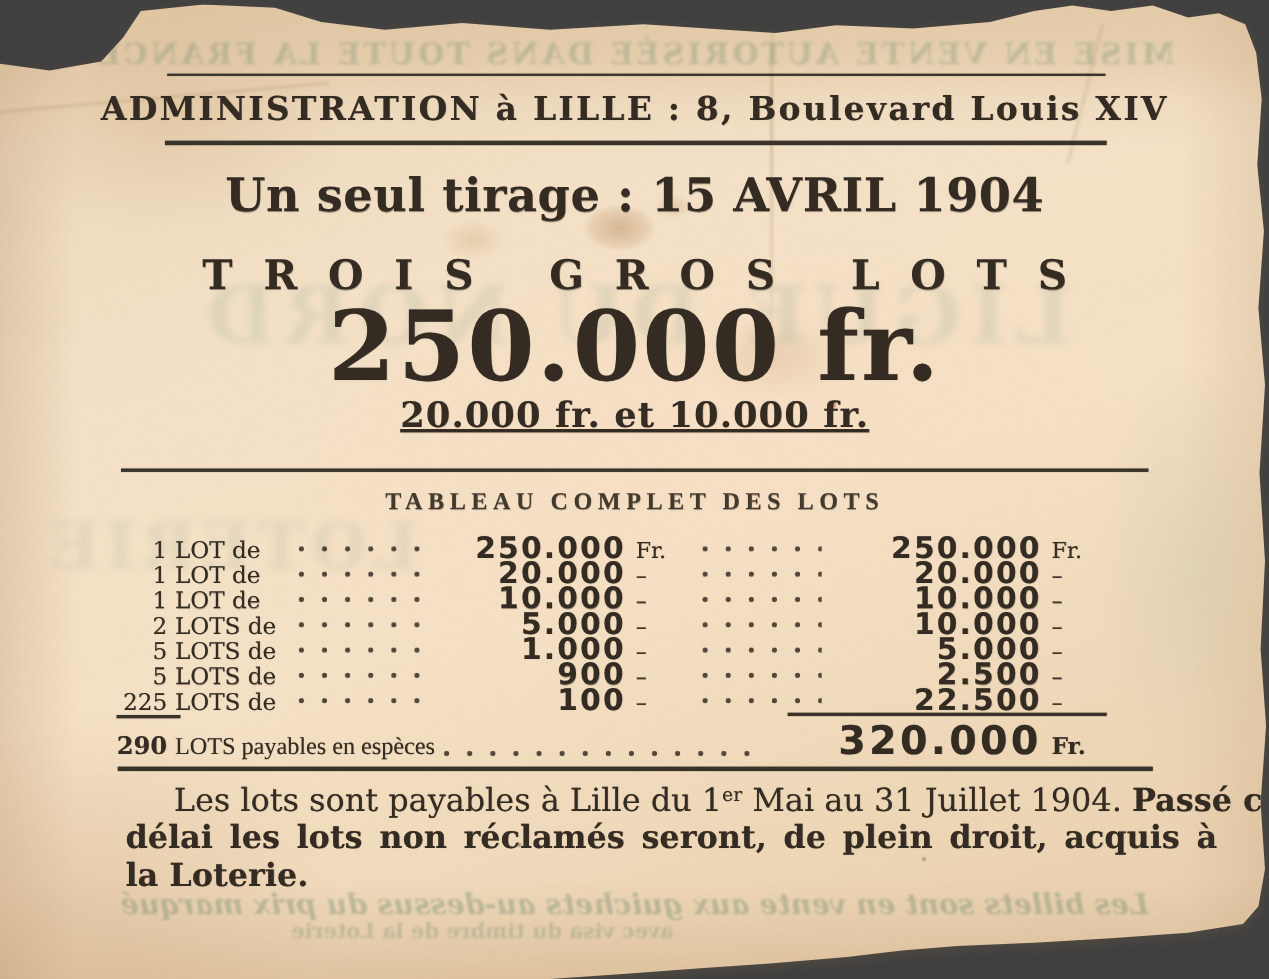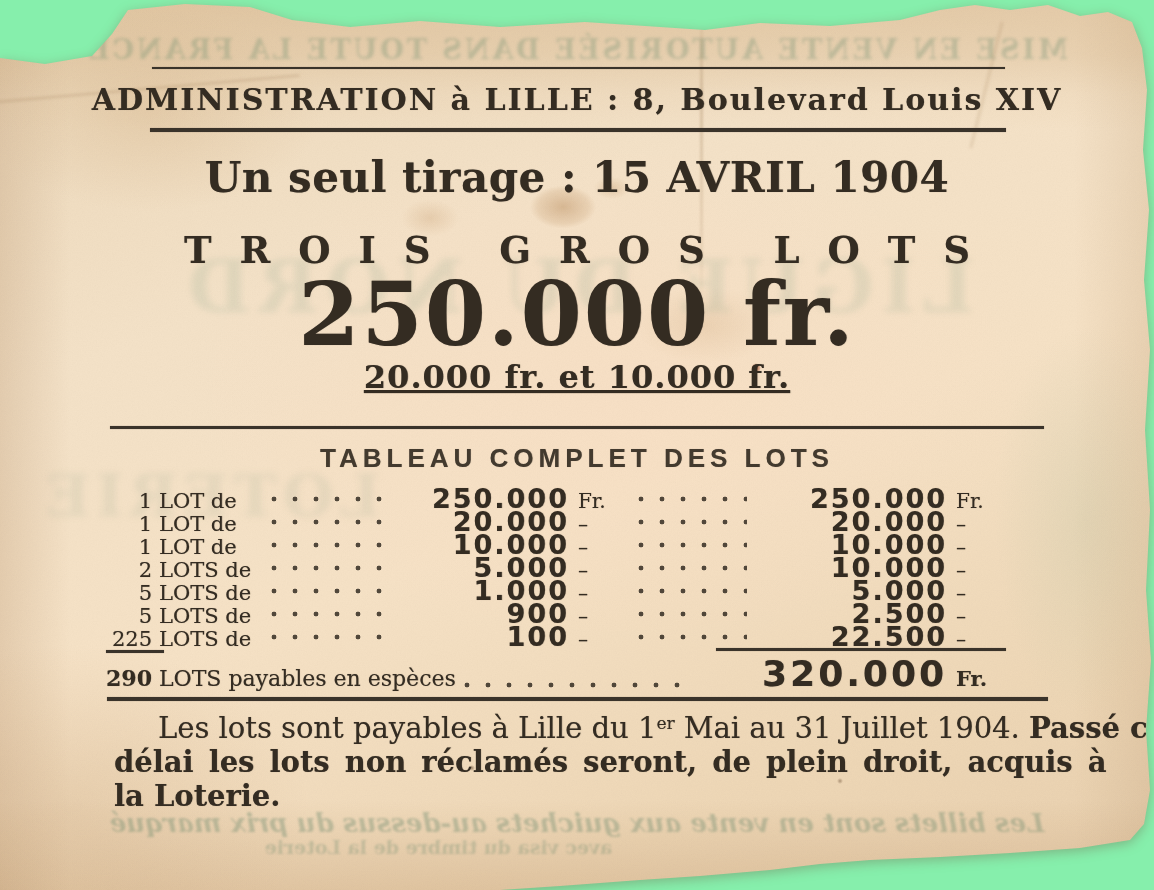--- a/index.html
+++ b/index.html
@@ -1,21 +1,21 @@
 <!DOCTYPE html>
 <html><head>
 <meta charset="utf-8">
 <style>
   html,body{margin:0;padding:0;}
   body{
     width:1154px;height:890px;overflow:hidden;
     background:#f3f1ed;
     font-family:"DejaVu Serif", serif;
   }
-  .stage{position:relative;width:1154px;height:890px;background:#86efac;}
+  .stage{position:relative;width:1154px;height:890px;background:#404040;}
   .paper-wrap{position:absolute;inset:0;filter:drop-shadow(0 3px 6px rgba(110,90,65,0.38));}
   .paper{
     position:absolute;inset:0;
     clip-path:polygon(0px 58px,45px 64px,92px 56px,112px 34px,128px 10px,185px 4px,250px 7px,292px 20px,350px 27px,420px 21px,500px 27px,585px 22px,660px 27px,705px 30px,760px 23px,830px 26px,900px 20px,940px 10px,975px 5px,1010px 10px,1048px 5px,1080px 16px,1108px 12px,1132px 22px,1142px 48px,1147px 90px,1143px 150px,1149px 210px,1144px 280px,1150px 350px,1145px 430px,1150px 510px,1146px 590px,1151px 660px,1146px 730px,1150px 790px,1144px 824px,1130px 840px,1080px 848px,1010px 853px,940px 857px,870px 860px,820px 864px,770px 870px,700px 876px,640px 880px,560px 886px,500px 890px,0px 890px);
     background:
       radial-gradient(ellipse 46px 30px at 563px 207px, rgba(176,128,76,0.42), rgba(176,128,76,0.16) 55%, transparent 72%),
       radial-gradient(ellipse 26px 16px at 612px 188px, rgba(176,128,76,0.25), transparent 70%),
       radial-gradient(ellipse 40px 26px at 430px 218px, rgba(200,160,115,0.30), transparent 72%),
       radial-gradient(circle 6px at 756px 368px, rgba(168,70,34,0.8), rgba(168,70,34,0.25) 65%, transparent 80%),
       radial-gradient(circle 4px at 472px 768px, rgba(96,66,40,0.55), transparent 75%),
@@ -47,38 +47,38 @@
   .addline-left{left:106px;top:650px;width:58px;height:3px;}
   .addline-right{left:716px;top:648px;width:290px;height:3px;}
   .rule-heavy-bottom{left:107px;top:697px;width:941px;height:4px;}
 
   .center-line{position:absolute;left:0;width:100%;text-align:center;white-space:nowrap;}
   .admin{top:82px;font-weight:700;font-size:30px;letter-spacing:2px;}
   .tirage{top:153px;font-weight:700;font-size:42px;letter-spacing:0.5px;}
   .gros-lots{top:228px;font-weight:700;font-size:37px;letter-spacing:28px;padding-left:14px;}
   .prize-main{top:262px;font-weight:700;font-size:88px;letter-spacing:2px;}
   .prize-sub{top:358px;font-weight:700;font-size:32px;letter-spacing:1px;text-decoration:underline;}
-  .tableau-title{top:443px;font-family:Liberation Sans, sans-serif;font-weight:700;font-size:26px;letter-spacing:5px;opacity:0.92;}
+  .tableau-title{top:443px;font-family:Liberation Serif, serif;font-weight:700;font-size:22px;letter-spacing:5px;opacity:0.92;}
 
   .lots-table{position:absolute;left:106px;top:483px;width:900px;}
   .trow{display:flex;align-items:baseline;height:23px;}
   .t-count{width:46px;text-align:right;font-size:21px;}
   .t-unit{width:106px;padding-left:7px;font-size:21px;}
   .t-leader{flex:1.1;align-self:flex-end;height:6px;margin:0 10px 4px 6px;
     background-image:radial-gradient(circle at 3px 3px, rgba(52,44,34,0.85) 2.1px, transparent 2.7px);
     background-size:21px 6px;background-repeat:repeat-x;}
   .t-leader2{flex:1;}
   .t-amount{width:168px;text-align:right;font-family:"DejaVu Sans", sans-serif;font-weight:700;font-size:27px;letter-spacing:2px;}
   .t-aunit{width:54px;padding-left:9px;font-size:20px;}
   .t-total{width:190px;text-align:right;font-family:"DejaVu Sans", sans-serif;font-weight:700;font-size:27px;letter-spacing:2px;}
   .t-tunit{width:50px;padding-left:9px;font-size:20px;}
 
   .total-row{position:absolute;left:106px;top:653px;width:900px;display:flex;align-items:baseline;}
   .tr-count{width:46px;text-align:right;font-size:22px;font-weight:700;}
-  .tr-label{padding-left:7px;font-size:22px;}
+  .tr-label{padding-left:7px;font-size:22px;font-family:Liberation Serif, serif;}
   .tr-leader{flex:1;align-self:flex-end;height:6px;margin:0 12px 6px 8px;
     background-image:radial-gradient(circle at 3px 3px, rgba(52,44,34,0.85) 2.1px, transparent 2.7px);
     background-size:21px 6px;background-repeat:repeat-x;}
   .tr-amount{width:240px;text-align:right;font-family:"DejaVu Sans", sans-serif;font-weight:700;font-size:36px;letter-spacing:3px;}
   .tr-unit{width:50px;padding-left:9px;font-size:21px;font-weight:700;}
 
   .notice{position:absolute;left:114px;top:706px;width:945px;font-size:29px;line-height:34px;}
   .notice .nline{white-space:nowrap;}
   .notice .l1{text-indent:44px;}
   .notice .l2{word-spacing:5px;}

